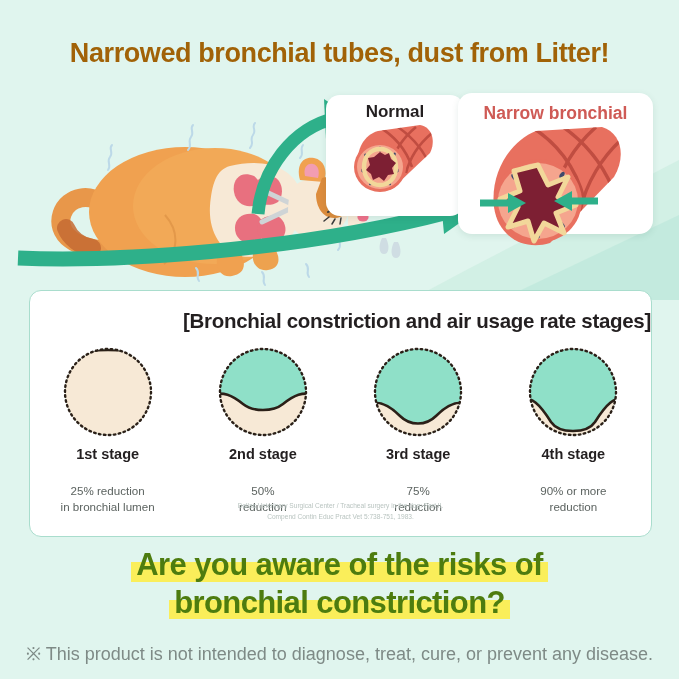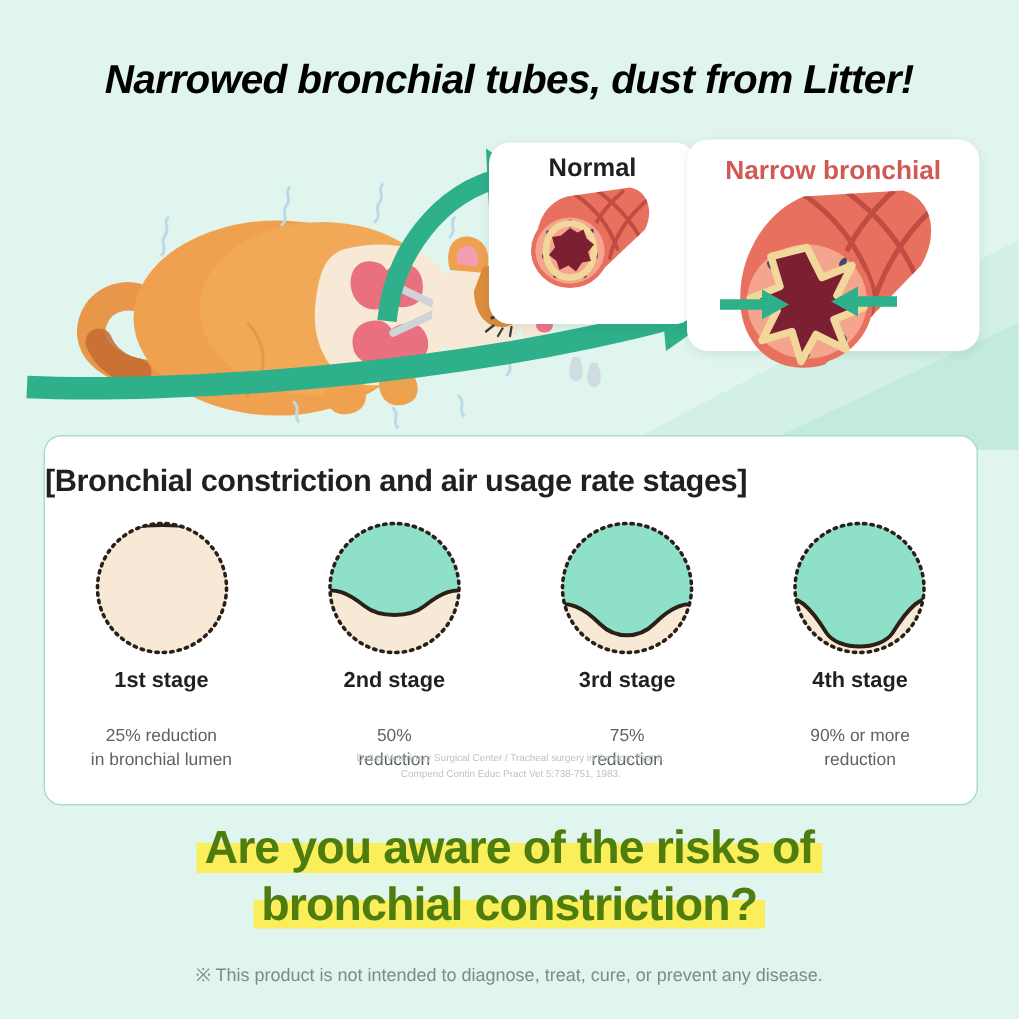--- a/index.html
+++ b/index.html
@@ -9,23 +9,22 @@
     font-family:"Liberation Sans", sans-serif;
     overflow:hidden;
     position:relative;
   }
   #stage { position:absolute; inset:0; }
 
   
   .headline {
     position:absolute; top:38px; left:0; width:679px;
     text-align:center;
-    font-size:27px; font-weight:bold; color:#000000;
+    font-size:27px; font-weight:bold; color:#a16207;
     letter-spacing:-0.4px;
-    font-style:italic;
   }
 
   
   .illo { position:absolute; inset:0; }
 
   
   .card {
     position:absolute; background:#ffffff;
     border-radius:14px;
     box-shadow:0 2px 7px rgba(20,80,60,0.10);
@@ -45,21 +44,21 @@
   #tube-narrow { left:18px; top:32px; }
 
   
   #stages-panel {
     position:absolute; left:29px; top:290px;
     width:621px; height:245px;
     background:#fff; border:1.6px solid #a9ddcd;
     border-radius:12px;
   }
   #stages-title {
-    position:absolute; top:18px; width:100%; text-align:left;
+    position:absolute; top:18px; width:100%; text-align:right;
     font-size:20.5px; font-weight:bold; color:#231f20;
     letter-spacing:-0.3px;
   }
   #stages-row {
     position:absolute; top:52px; left:0; width:621px;
     display:flex; justify-content:space-around; align-items:flex-start;
   }
   .stage { width:140px; text-align:center; }
   .stage-figure { height:98px; display:flex; justify-content:center; align-items:center; }
   .stage-label {
@@ -83,21 +82,21 @@
   }
   #bottom-head .hl {
     position:relative; display:inline-block; padding:0 5px;
   }
   #bottom-head .hl::before {
     content:""; position:absolute; left:0; right:0;
     bottom:2px; height:0.62em; background:#faee5a; z-index:-1;
   }
   #disclaimer {
     position:absolute; top:641px; left:0; width:679px; text-align:center;
-    font-size:12px; color:#7e8a86;
+    font-size:18px; color:#7e8a86;
   }
 </style>
 </head>
 <body>
 
 <div id="stage">
 
   <div class="headline">Narrowed bronchial tubes, dust from Litter!</div>
 
   <div class="illo">

